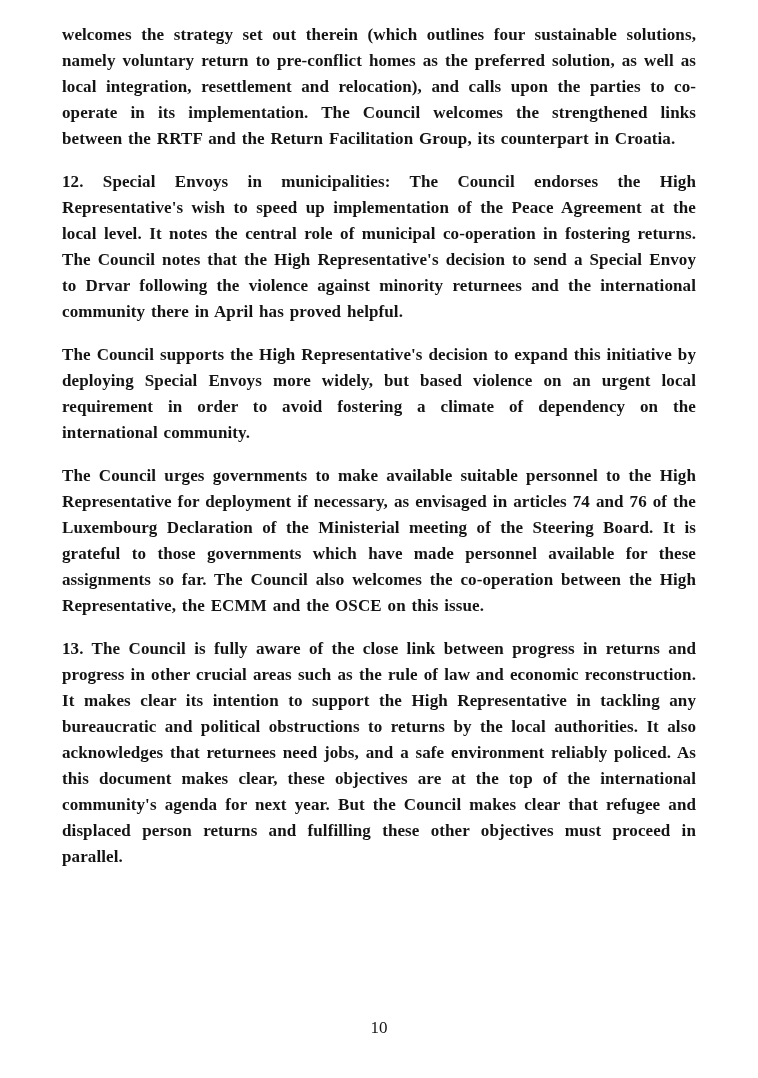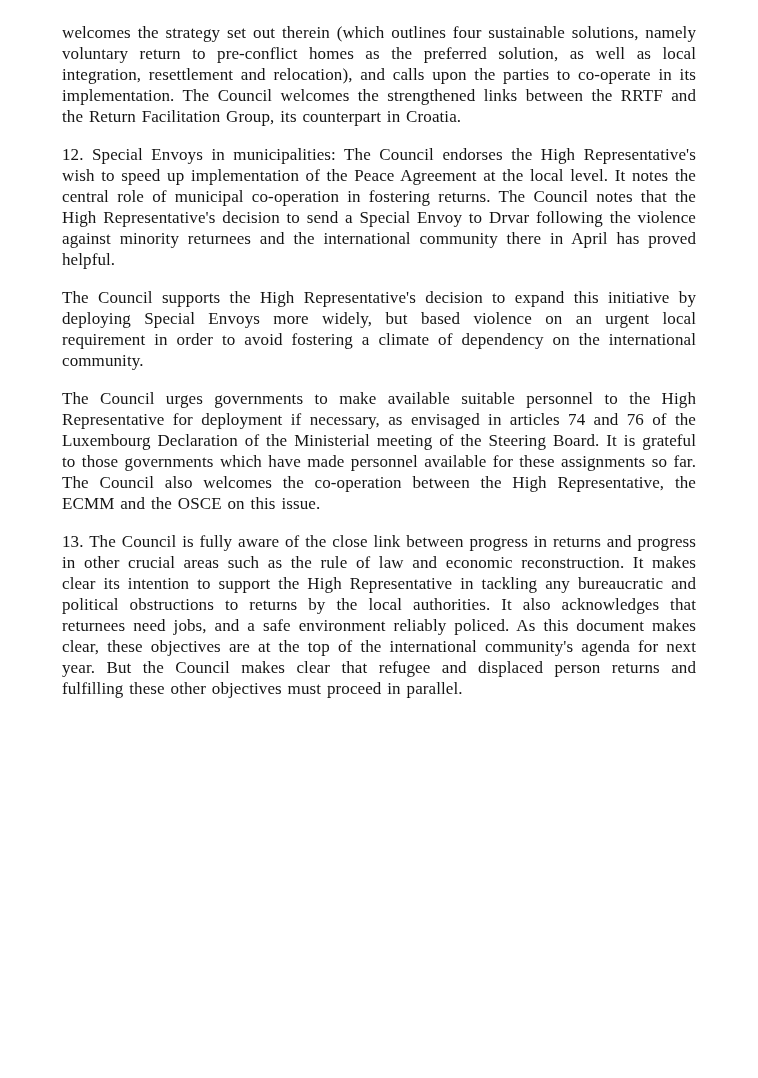--- a/index.html
+++ b/index.html
@@ -19,26 +19,26 @@
   }
   .text-block {
     position: absolute;
     top: 22px;
     left: 62px;
     width: 634px;
   }
   .para {
     margin: 0 0 17px 0;
     font-size: 17px;
-    line-height: 21px;
+    line-height: 26px;
     text-align: justify;
     text-justify: inter-word;
     letter-spacing: 0.1px;
     word-spacing: 1.5px;
-    font-weight: 400;
+    font-weight: 700;
     -webkit-font-smoothing: antialiased;
   }
   .page-number {
     position: absolute;
     top: 1018px;
     left: 0;
     width: 100%;
     text-align: center;
     font-size: 17px;
     line-height: 20px;
@@ -48,13 +48,14 @@
 <body>
 
 <div class="page">
   <div class="text-block">
     <p class="para">welcomes the strategy set out therein (which outlines four sustainable solutions, namely voluntary return to pre-conflict homes as the preferred solution, as well as local integration, resettlement and relocation), and calls upon the parties to co-operate in its implementation. The Council welcomes the strengthened links between the RRTF and the Return Facilitation Group, its counterpart in Croatia.</p>
     <p class="para">12. Special Envoys in municipalities: The Council endorses the High Representative's wish to speed up implementation of the Peace Agreement at the local level. It notes the central role of municipal co-operation in fostering returns. The Council notes that the High Representative's decision to send a Special Envoy to Drvar following the violence against minority returnees and the international community there in April has proved helpful.</p>
     <p class="para">The Council supports the High Representative's decision to expand this initiative by deploying Special Envoys more widely, but based violence on an urgent local requirement in order to avoid fostering a climate of dependency on the international community.</p>
     <p class="para">The Council urges governments to make available suitable personnel to the High Representative for deployment if necessary, as envisaged in articles 74 and 76 of the Luxembourg Declaration of the Ministerial meeting of the Steering Board. It is grateful to those governments which have made personnel available for these assignments so far. The Council also welcomes the co-operation between the High Representative, the ECMM and the OSCE on this issue.</p>
     <p class="para">13. The Council is fully aware of the close link between progress in returns and progress in other crucial areas such as the rule of law and economic reconstruction. It makes clear its intention to support the High Representative in tackling any bureaucratic and political obstructions to returns by the local authorities. It also acknowledges that returnees need jobs, and a safe environment reliably policed. As this document makes clear, these objectives are at the top of the international community's agenda for next year. But the Council makes clear that refugee and displaced person returns and fulfilling these other objectives must proceed in parallel.</p>
   </div>
+  <div class="page-number">10</div>
 </div>
 
 </body></html>

